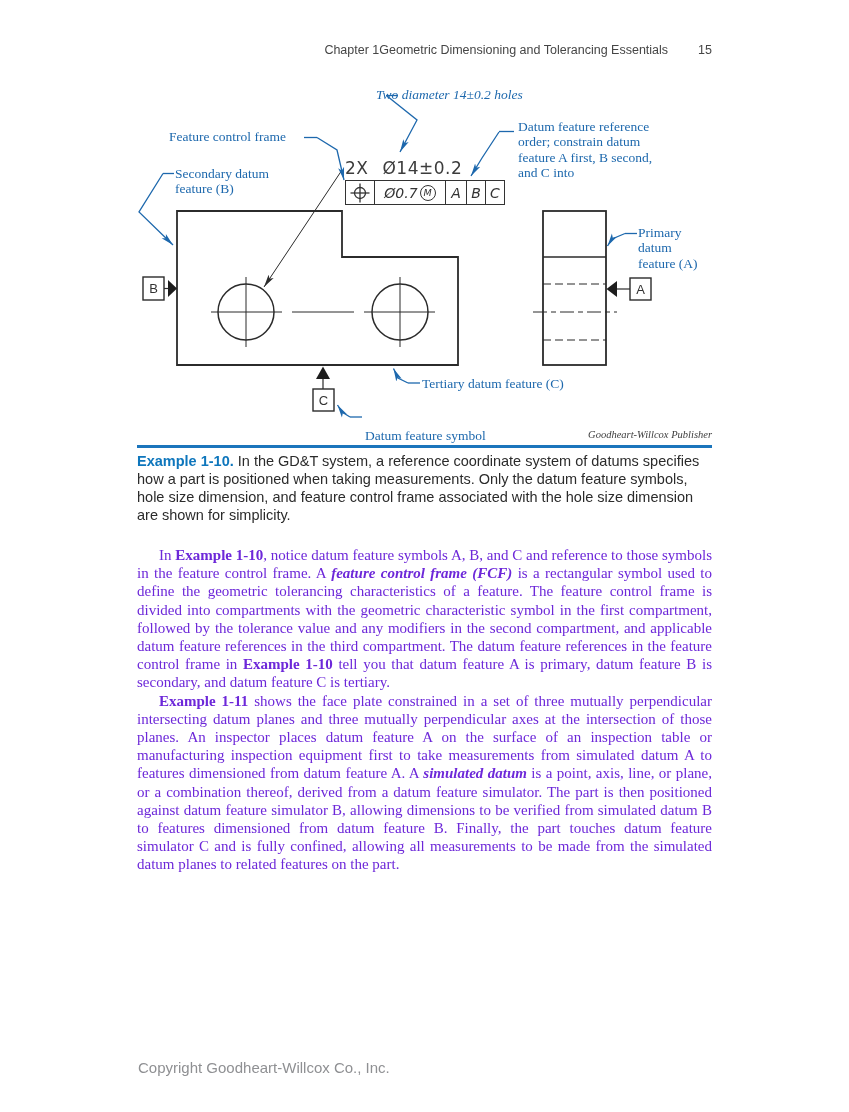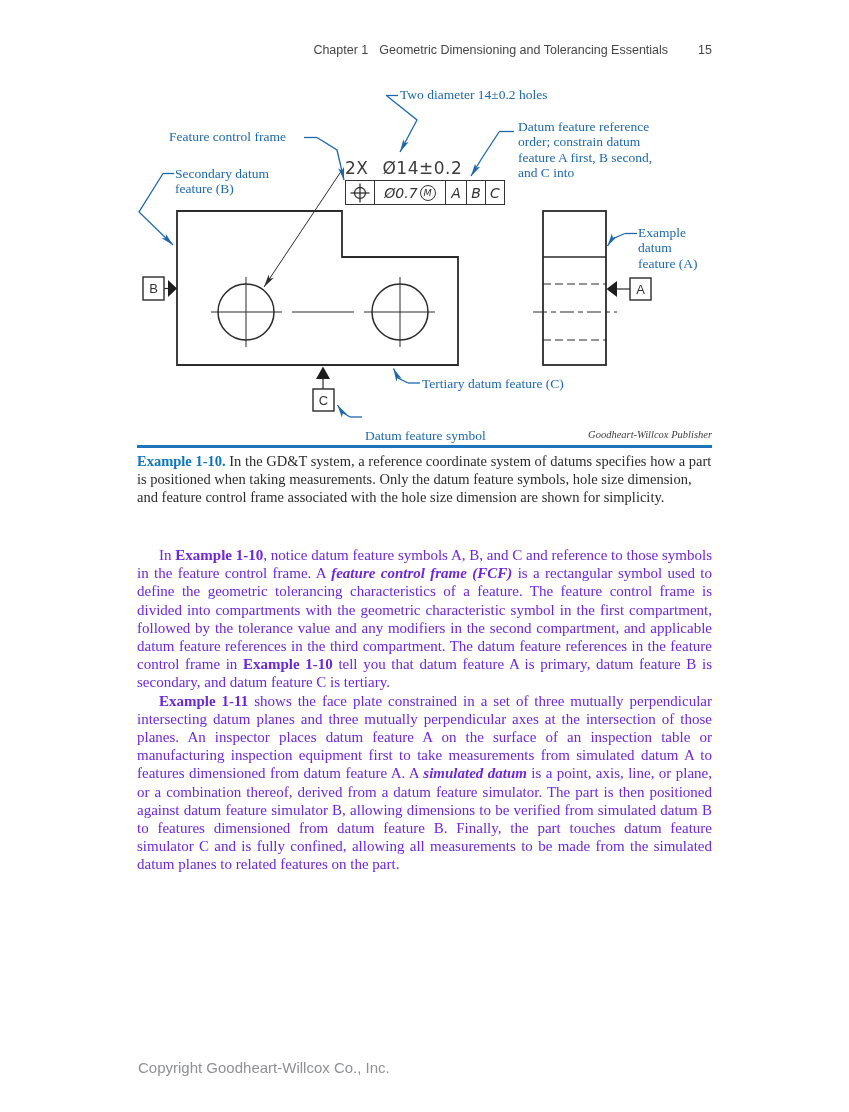--- a/index.html
+++ b/index.html
@@ -2,21 +2,21 @@
 <html><head>
 <meta charset="utf-8">
 <style>
   html,body{margin:0;padding:0;background:#ffffff;}
   .page{position:relative;width:849px;height:1112px;background:#ffffff;overflow:hidden;
         font-family:"Liberation Serif",serif;}
 
   
   .header{position:absolute;top:43px;left:0;width:712px;display:flex;justify-content:flex-end;
           font-family:"Liberation Sans",sans-serif;font-size:12.5px;color:#454545;}
-  .header .chap{margin-right:11px;}
+  .header .chap{}
   .header .pg{margin-left:30px;}
 
   
   .fig-svg{position:absolute;top:0;left:0;}
   .callout{position:absolute;color:#1d68ad;font-size:13.5px;line-height:15.4px;
            font-family:"Liberation Serif",serif;white-space:nowrap;}
 
   .dim-text{position:absolute;left:345px;top:158px;font-family:"DejaVu Sans",sans-serif;
             font-size:17px;color:#3c3c3c;letter-spacing:.5px;display:flex;}
   .dim-text .gap{width:14px;}
@@ -29,21 +29,21 @@
   .c-pos{width:28px;} .c-tol{width:70px;} .c-a{width:20px;} .c-b{width:18px;} .c-c{width:18px;}
   .circ-m{display:inline-flex;align-items:center;justify-content:center;width:14px;height:14px;
           border:1.2px solid #333;border-radius:50%;font-size:9.5px;margin-left:2px;}
 
   .credit{position:absolute;top:429px;left:400px;width:312px;text-align:right;
           font-style:italic;font-size:10.5px;color:#3d3d3d;}
 
   
   .rule{position:absolute;top:445px;left:137px;width:575px;height:2.5px;background:#1b75bc;}
   .caption{position:absolute;top:452px;left:137px;width:578px;
-           font-family:Liberation Serif, serif;font-size:14.5px;line-height:18px;color:#2b2b2b;}
+           font-family:Liberation Sans, sans-serif;font-size:14.5px;line-height:18px;color:#2b2b2b;}
   .cap-label{color:#0e76bc;font-weight:bold;}
 
   
   .body-text{position:absolute;top:546px;left:137px;width:575px;
              font-size:15px;line-height:18.2px;color:#6d28d9;text-align:justify;}
   .body-text p{margin:0;text-indent:22px;}
   .b{font-weight:bold;}
   .bi{font-weight:bold;font-style:italic;}
 
   
@@ -151,34 +151,34 @@
     </div>
     <div class="cell c-tol">
       <span>Ø0.7</span>
       <span class="circ-m">M</span>
     </div>
     <div class="cell c-a">A</div>
     <div class="cell c-b">B</div>
     <div class="cell c-c">C</div>
   </div>
 
-  <div class="callout" style="left:400px;top:87px;">Two diameter 14±0.2 holes</div>
+  <div class="callout" style="left:376px;top:87px;font-style:italic;">Two diameter 14±0.2 holes</div>
   <div class="callout" style="left:169px;top:129px;">Feature control frame</div>
   <div class="callout" style="left:518px;top:119px;">
     <div>Datum feature reference</div>
     <div>order; constrain datum</div>
     <div>feature A first, B second,</div>
     <div>and C into</div>
   </div>
   <div class="callout" style="left:175px;top:166px;">
     <div>Secondary datum</div>
     <div>feature (B)</div>
   </div>
   <div class="callout" style="left:638px;top:225px;">
-    <div>Example</div>
+    <div>Primary</div>
     <div>datum</div>
     <div>feature (A)</div>
   </div>
   <div class="callout" style="left:422px;top:376px;">Tertiary datum feature (C)</div>
   <div class="callout" style="left:365px;top:428px;">Datum feature symbol</div>
 
   <div class="credit">Goodheart-Willcox Publisher</div>
 
   <div class="rule"></div>
   <div class="caption">

